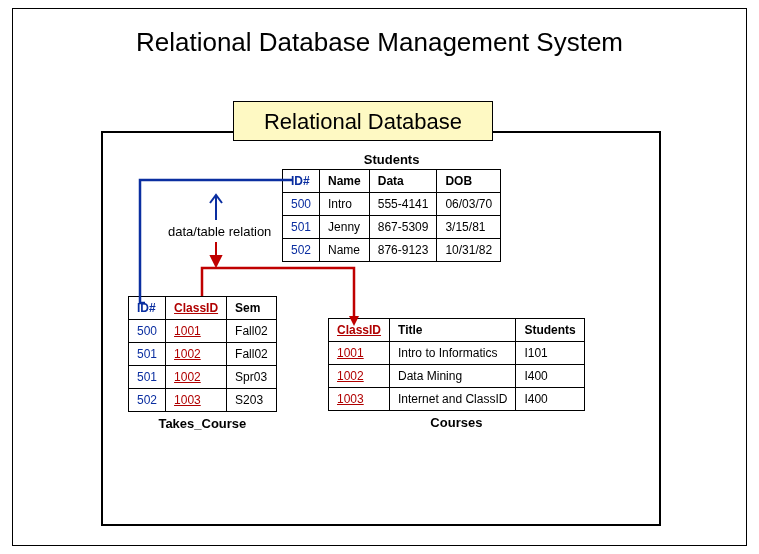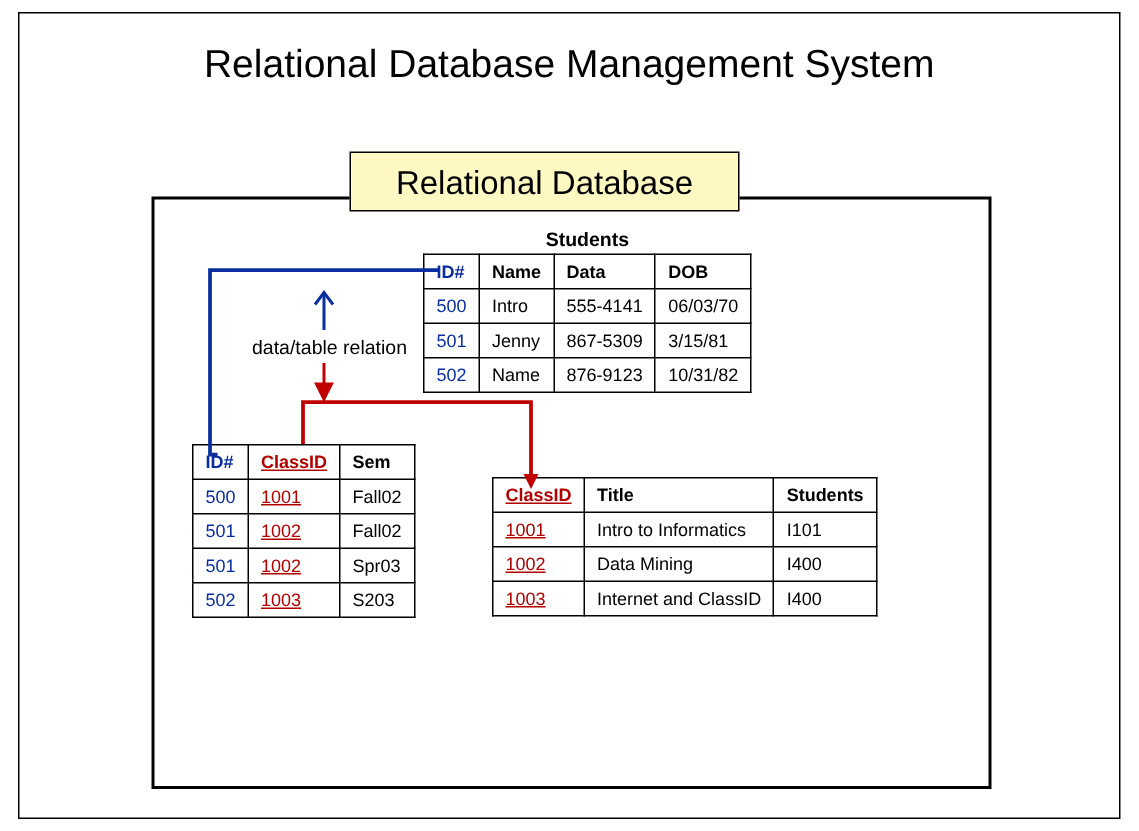--- a/index.html
+++ b/index.html
@@ -178,20 +178,21 @@
       <td class="red-text">1002</td>
       <td>Spr03</td>
     </tr>
     <tr>
       <td class="blue-text">502</td>
       <td class="red-text">1003</td>
       <td>S203</td>
     </tr>
   </tbody>
     </table>
+  <div class="table-title" style="margin-top:4px;">Takes_Course</div>
 </div>
 
 <div class="courses-block">
   <table>
     <tbody>
         <tr>
       <th class="red-text">ClassID</th>
       <th>Title</th>
       <th>Students</th>
     </tr>
@@ -205,20 +206,21 @@
       <td>Data Mining</td>
       <td>I400</td>
     </tr>
     <tr>
       <td class="red-text">1003</td>
       <td>Internet and ClassID</td>
       <td>I400</td>
     </tr>
   </tbody>
     </table>
+  <div class="table-title" style="margin-top:4px;">Courses</div>
 </div>
 
 <div class="relation-label">data/table relation</div>
 
 <svg class="connectors">
 
   <path d="M 293 180 L 140 180 L 140 303 L 145 303" stroke="#0a2ea0" stroke-width="2.5" fill="none"></path>
 
   <g stroke="#0a2ea0" fill="none" stroke-width="2">
     <line x1="216" y1="220" x2="216" y2="195"></line>

